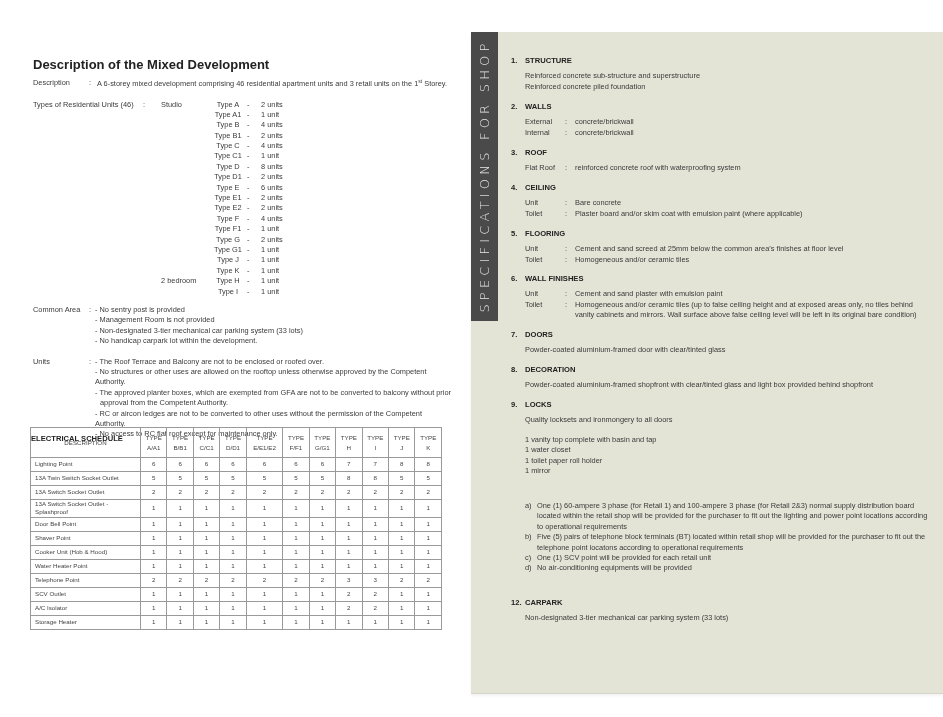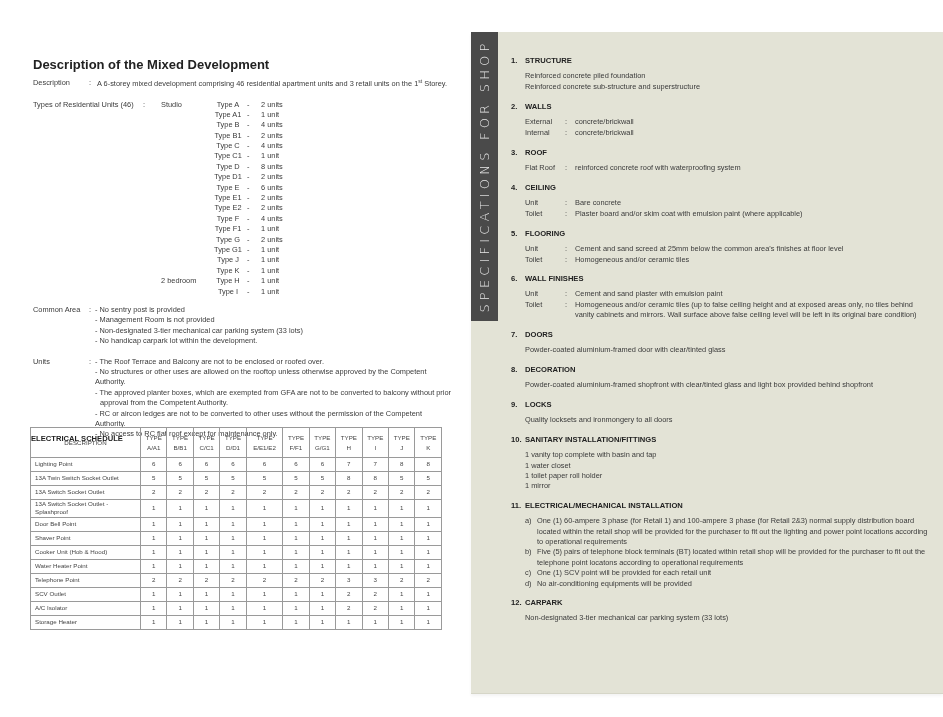--- a/index.html
+++ b/index.html
@@ -442,22 +442,22 @@
   <div class="banner">
     <div class="banner-text">SPECIFICATIONS FOR SHOP</div>
   </div>
   <div id="spec-sections">
       <div class="spec" style="top: 24px;">
         <div class="spec-h">
           <span class="num">1.</span>
           <span>STRUCTURE</span>
         </div>
         <div class="spec-body">
+          <div>Reinforced concrete sub-structure and superstructure</div>
           <div>Reinforced concrete piled foundation</div>
-          <div>Reinforced concrete sub-structure and superstructure</div>
         </div>
       </div>
       <div class="spec" style="top: 70px;">
         <div class="spec-h">
           <span class="num">2.</span>
           <span>WALLS</span>
         </div>
         <div class="spec-body">
           <div class="kv">
             <span class="k">External</span>
@@ -559,36 +559,28 @@
       <div class="spec" style="top: 368px;">
         <div class="spec-h">
           <span class="num">9.</span>
           <span>LOCKS</span>
         </div>
         <div class="spec-body">
           <div>Quality locksets and ironmongery to all doors</div>
         </div>
       </div>
       <div class="spec" style="top: 403px;">
-        <div class="spec-h">
-          <span class="num">10.</span>
-          <span>SANITARY INSTALLATION/FITTINGS</span>
-        </div>
         <div class="spec-body">
           <div>1 vanity top complete with basin and tap</div>
           <div>1 water closet</div>
           <div>1 toilet paper roll holder</div>
           <div>1 mirror</div>
         </div>
       </div>
       <div class="spec" style="top: 469px;">
-        <div class="spec-h">
-          <span class="num">11.</span>
-          <span>ELECTRICAL/MECHANICAL INSTALLATION</span>
-        </div>
         <div class="alist">
           <div class="it">
             <span class="m">a)</span>
             <span>One (1) 60-ampere 3 phase (for Retail 1) and 100-ampere 3 phase (for Retail 2&amp;3) normal supply distribution board located within the retail shop will be provided for the purchaser to fit out the lighting and power point locations according to operational requirements</span>
           </div>
           <div class="it">
             <span class="m">b)</span>
             <span>Five (5) pairs of telephone block terminals (BT) located within retail shop will be provided for the purchaser to fit out the telephone point locatons according to operational requirements</span>
           </div>
           <div class="it">

